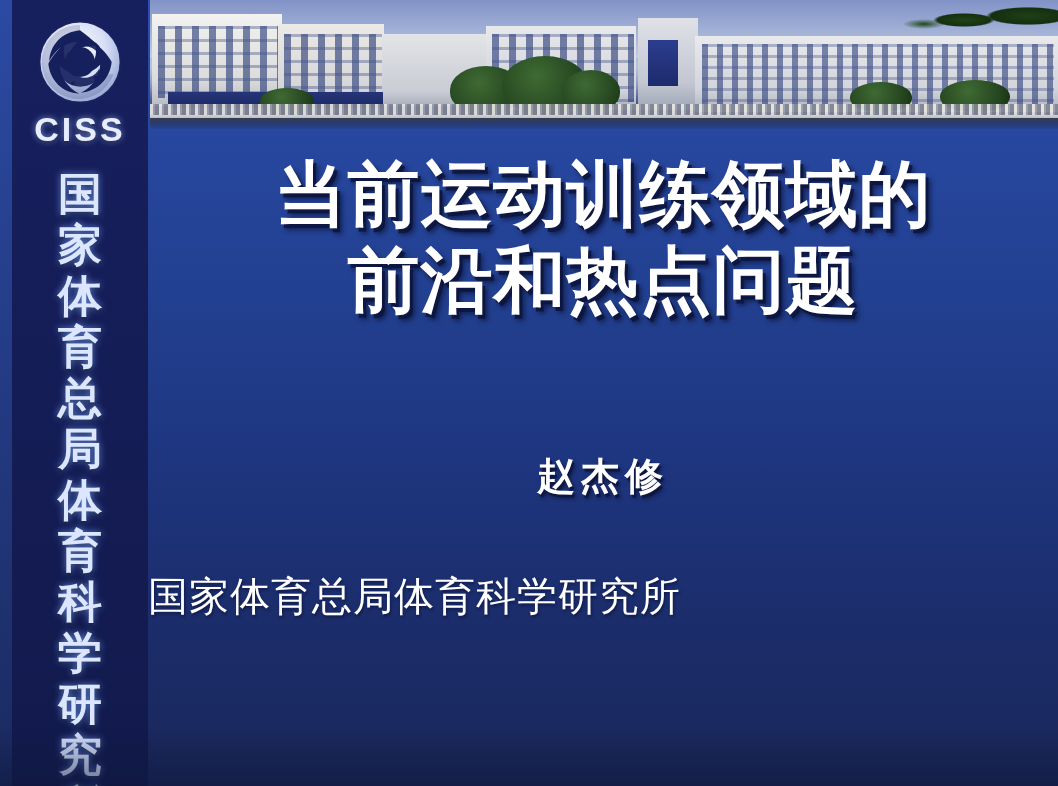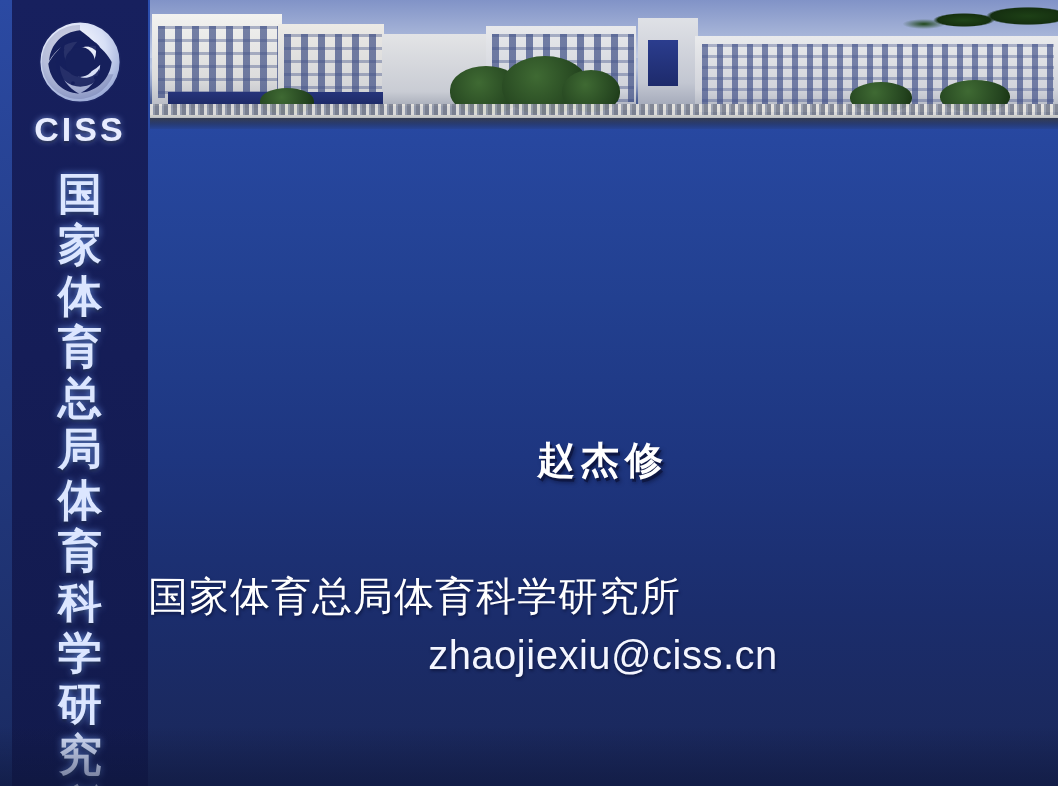--- a/index.html
+++ b/index.html
@@ -202,21 +202,21 @@
     letter-spacing: 1px;
     text-shadow:
        3px 4px 0 rgba(12,20,60,.85),
        5px 6px 5px rgba(6,10,36,.6);
     font-family: "DejaVu Sans", "Liberation Sans", sans-serif;
   }
   #title .line { display: block; }
 
   #author {
     position: absolute;
-    left: 0; top: 306px;
+    left: 0; top: 322px;
     width: 910px;
     text-align: center;
     font-size: 38px;
     font-weight: 700;
     letter-spacing: 6px;
     color: #ffffff;
     text-shadow: 2px 3px 0 rgba(12,20,60,.8), 3px 4px 4px rgba(6,10,36,.55);
     font-family: "DejaVu Sans", "Liberation Sans", sans-serif;
   }
 
@@ -323,19 +323,22 @@
     <span class="ch">体</span>
     <span class="ch">育</span>
     <span class="ch">科</span>
     <span class="ch">学</span>
     <span class="ch">研</span>
     <span class="ch">究</span>
     <span class="ch">所</span>
   </div>
 
   <div id="content">
+    <div id="title">
+      <span class="line">当前运动训练领域的</span>
+      <span class="line">前沿和热点问题</span>
+    </div>
     <div id="author">赵杰修</div>
     <div id="affiliation">国家体育总局体育科学研究所</div>
-    <div id="email">zhaojiexiu@ciss.cn</div>
   </div>
 
   <div id="bottom-shade"></div>
 </div>
 
 </body></html>

